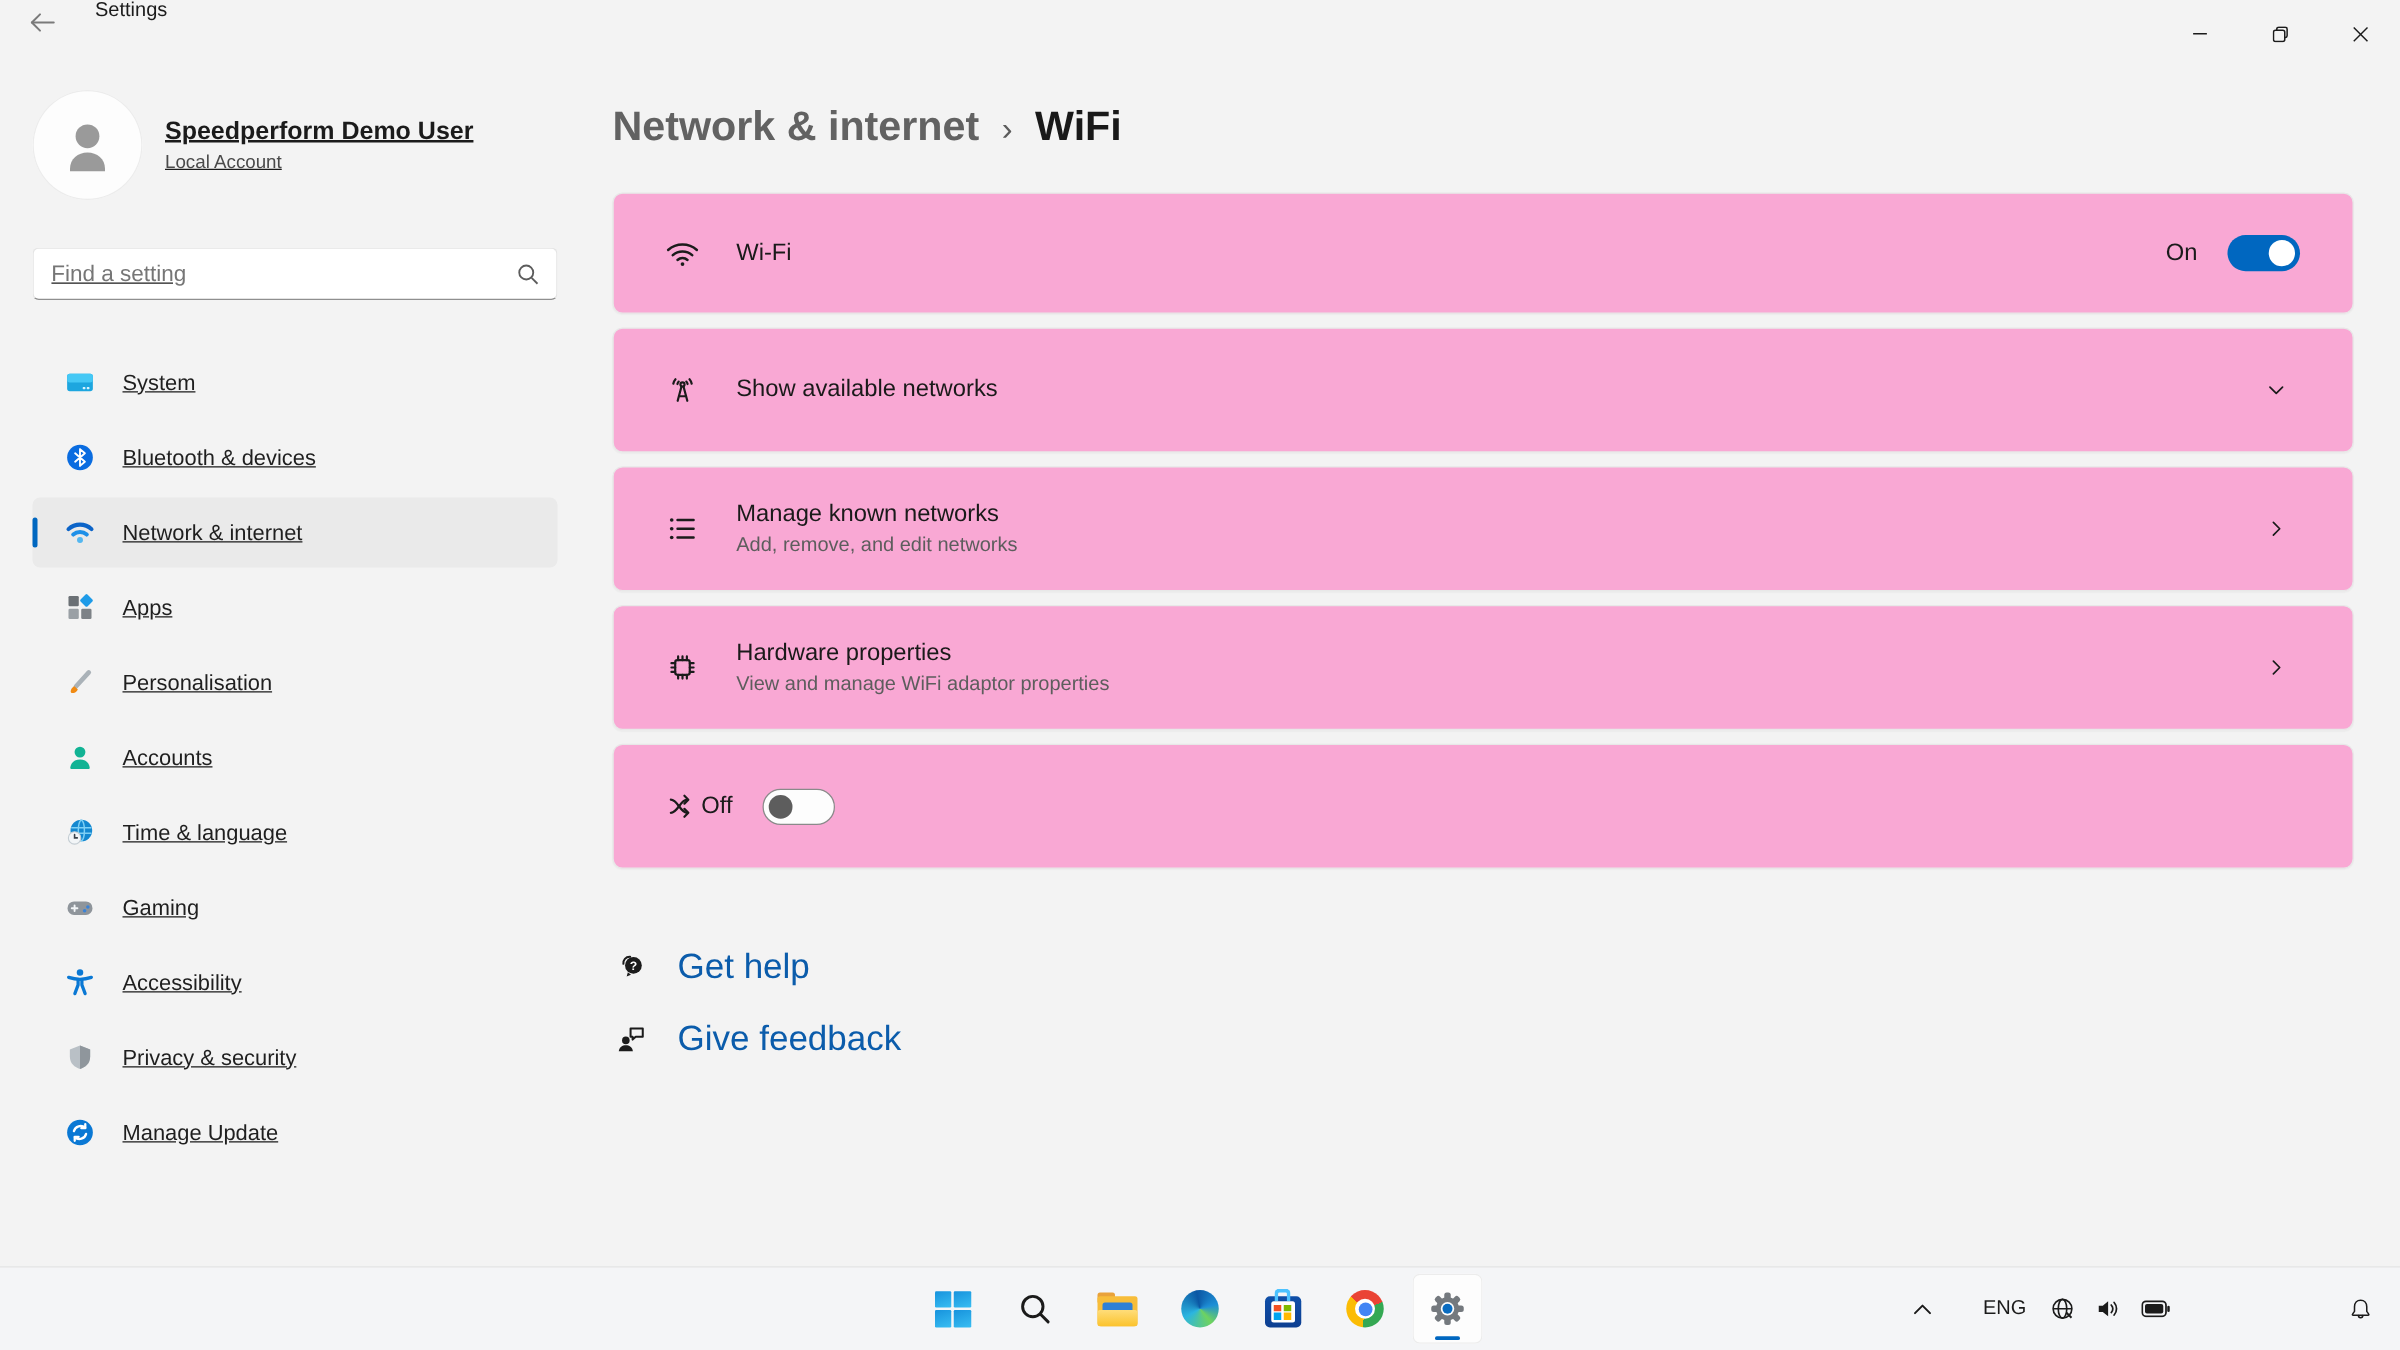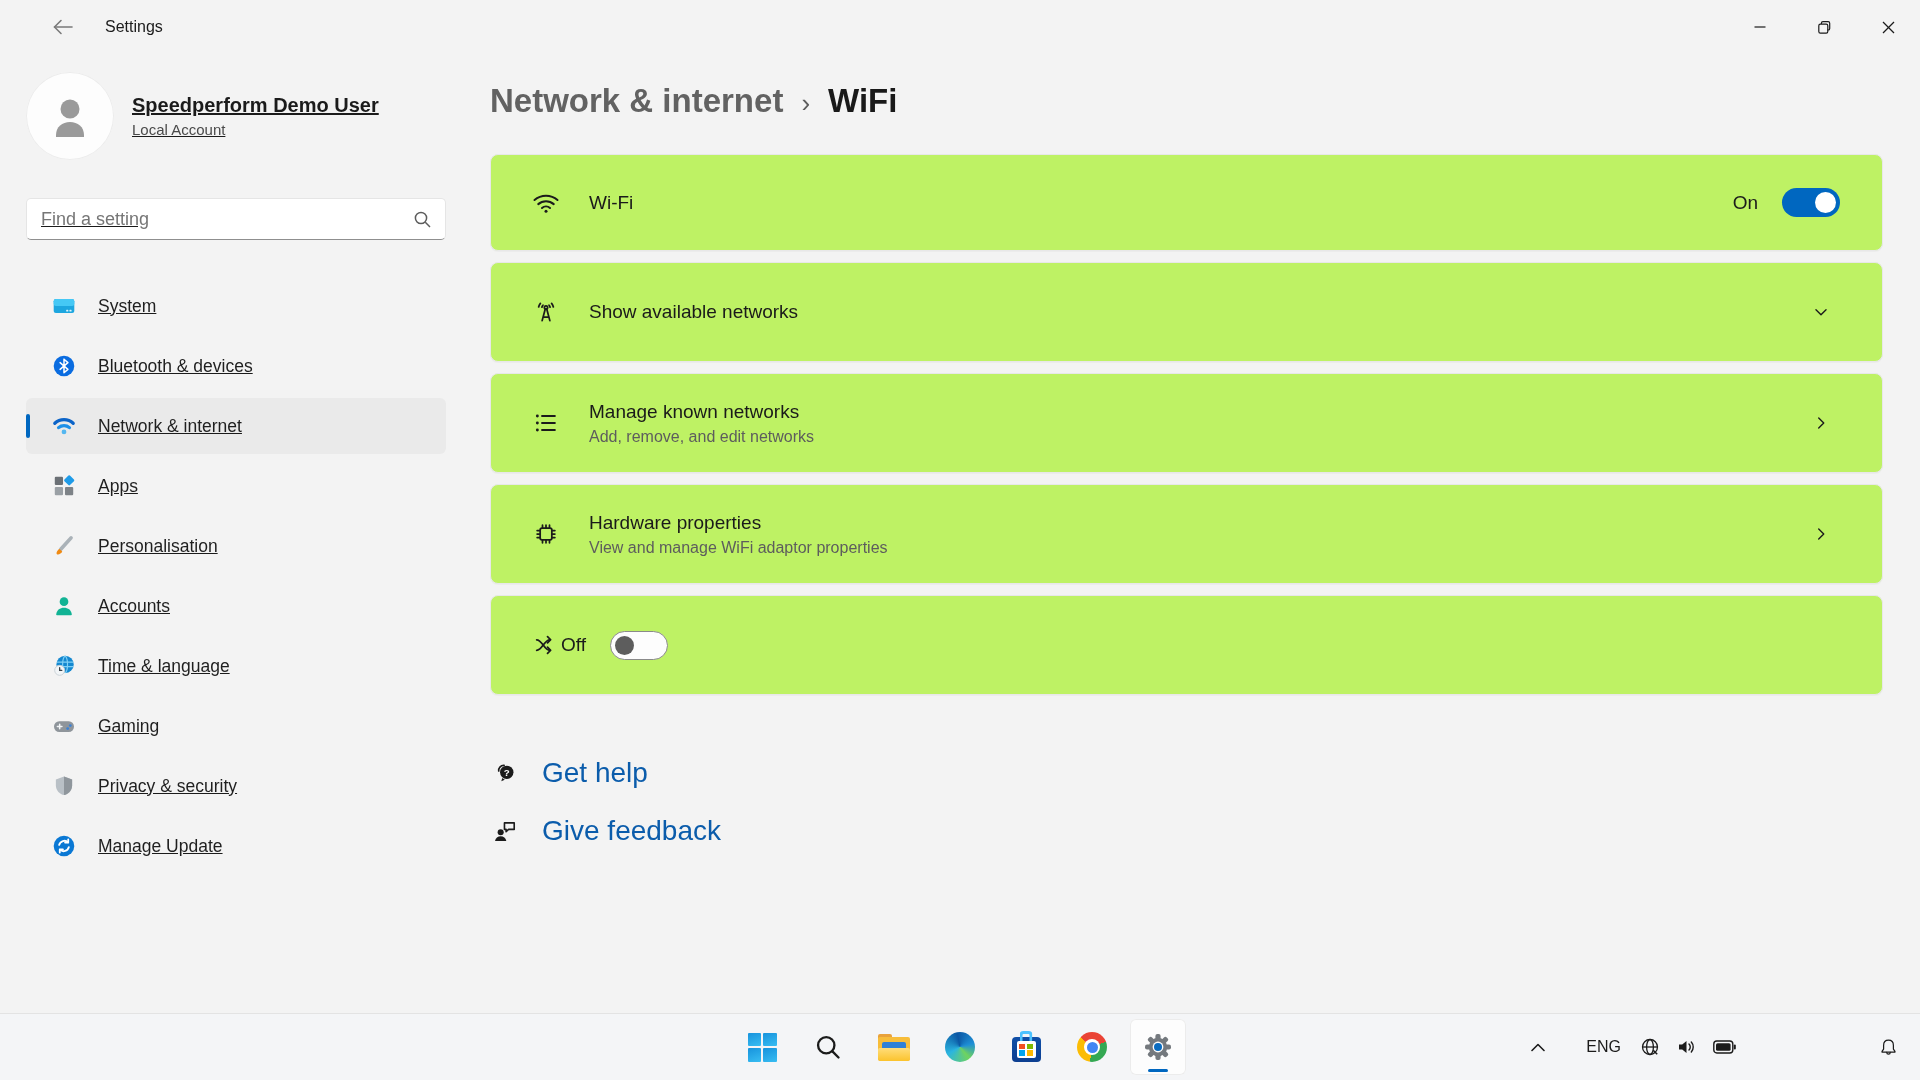--- a/index.html
+++ b/index.html
@@ -7,21 +7,21 @@
   body {
     font-family: "Liberation Sans", sans-serif;
     background: #f3f3f3;
     color: #1b1b1b;
     position: relative;
   }
 
   
   .titlebar {
     position: absolute; top: 0; left: 0; right: 0; height: 54px;
-    display: flex; align-items: center; padding-left: 29px;
+    display: flex; align-items: flex-start;
   }
   .back-btn {
     width: 40px; height: 36px; margin-left: 14px;
     display: flex; align-items: center; justify-content: center;
     border-radius: 5px; cursor: pointer; color: #7a7a7a;
   }
   .titlebar-title { font-size: 16px; margin-left: 22px; color: #1b1b1b; }
   .window-controls { margin-left: auto; display: flex; height: 54px; }
   .win-btn { width: 64px; height: 100%; display: flex; align-items: center; justify-content: center; color: #1b1b1b; }
 
@@ -64,21 +64,21 @@
   .nav-label { margin-left: 20px; font-size: 17.5px; color: #1f1f1f; }
 
   
   .main { position: absolute; left: 490px; top: 54px; right: 37px; bottom: 67px; }
   .breadcrumb { display: flex; align-items: baseline; margin-top: 28px; margin-bottom: 34px; }
   .crumb-parent { font-size: 33px; font-weight: 700; color: #626262; cursor: pointer; }
   .crumb-sep { font-size: 26px; color: #5c5c5c; margin: 0 18px; }
   .crumb-current { font-size: 33px; font-weight: 700; color: #191919; }
 
   .card {
-    background: #bef264; border: 1px solid #e8e8e8; border-radius: 8px;
+    background: #f9a8d4; border: 1px solid #e8e8e8; border-radius: 8px;
     margin-bottom: 11px; display: flex; align-items: center;
     padding: 0 22px 0 40px; box-shadow: 0 1px 1px rgba(0,0,0,0.03);
   }
   .card.h1 { min-height: 97px; }
   .card.h2 { min-height: 100px; }
   .card-icon { width: 30px; display: flex; justify-content: center; color: #1b1b1b; flex: 0 0 auto; }
   .card-text { margin-left: 28px; flex: 1; }
   .card-title { font-size: 19px; color: #1a1a1a; }
   .card-sub { font-size: 16px; color: #5d5d5d; margin-top: 5px; }
   .card-control { display: flex; align-items: center; margin-right: 20px; }
@@ -305,20 +305,31 @@
           <svg width="26" height="26" viewBox="0 0 24 24">
               <rect x="2.8" y="7.5" width="18.4" height="10" rx="4.8" fill="#8f959b"></rect>
               <path d="M8 10.4v4.2M5.9 12.5h4.2" stroke="#f2f5f7" stroke-width="1.4" stroke-linecap="round"></path>
               <circle cx="15.4" cy="14.4" r="1.3" fill="#3b82d6"></circle>
               <circle cx="17.8" cy="11.6" r="1.3" fill="#3b82d6"></circle>
             </svg>
         </span>
         <span class="nav-label">Gaming</span>
       </div>
 
+      <div class="nav-item">
+        <span class="nav-icon">
+          <svg width="26" height="26" viewBox="0 0 24 24" fill="#0a78d4" stroke="#0a78d4">
+              <circle cx="12" cy="4.6" r="2.4" stroke="none"></circle>
+              <path d="M3.6 8.2c2.8.9 5.6 1.4 8.4 1.4s5.6-.5 8.4-1.4" fill="none" stroke-width="2.4" stroke-linecap="round"></path>
+              <path d="M10.6 10.4v3.4l-2.4 6.4" fill="none" stroke-width="2.4" stroke-linecap="round"></path>
+              <path d="M13.4 10.4v3.4l2.4 6.4" fill="none" stroke-width="2.4" stroke-linecap="round"></path>
+            </svg>
+        </span>
+        <span class="nav-label">Accessibility</span>
+      </div>
 
       <div class="nav-item">
         <span class="nav-icon">
           <svg width="26" height="26" viewBox="0 0 24 24">
               <path d="M12 3.2 19.5 6v5.2c0 5.3-3.7 8-7.5 9.2-3.8-1.2-7.5-3.9-7.5-9.2V6z" fill="#b9c0c6"></path>
               <path d="M12 3.2 19.5 6v5.2c0 5.3-3.7 8-7.5 9.2z" fill="#8f969c"></path>
             </svg>
         </span>
         <span class="nav-label">Privacy &amp; security</span>
       </div>

